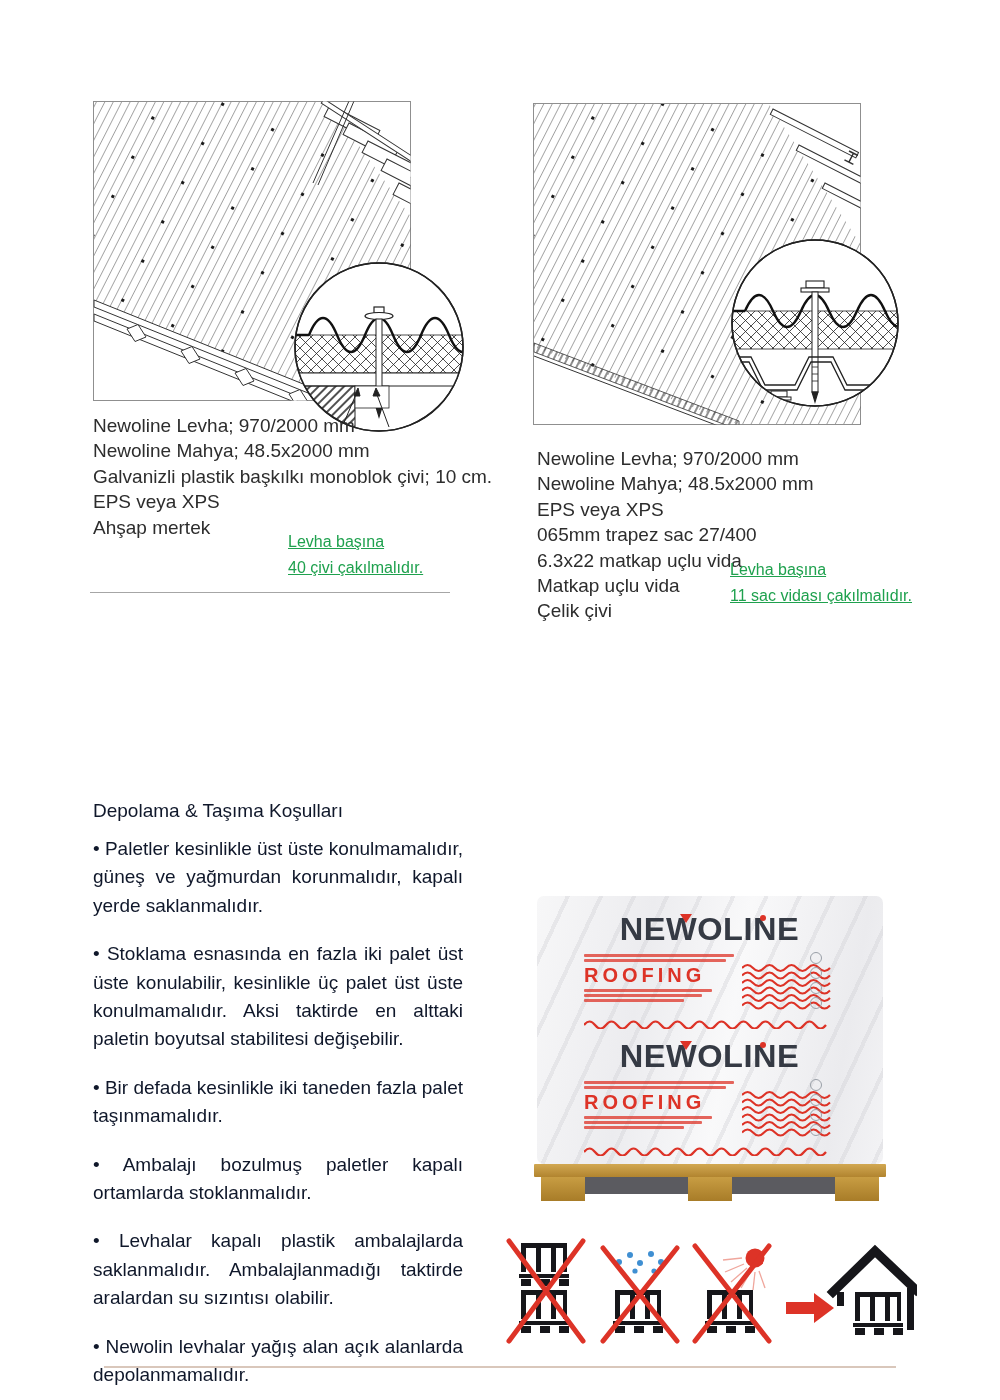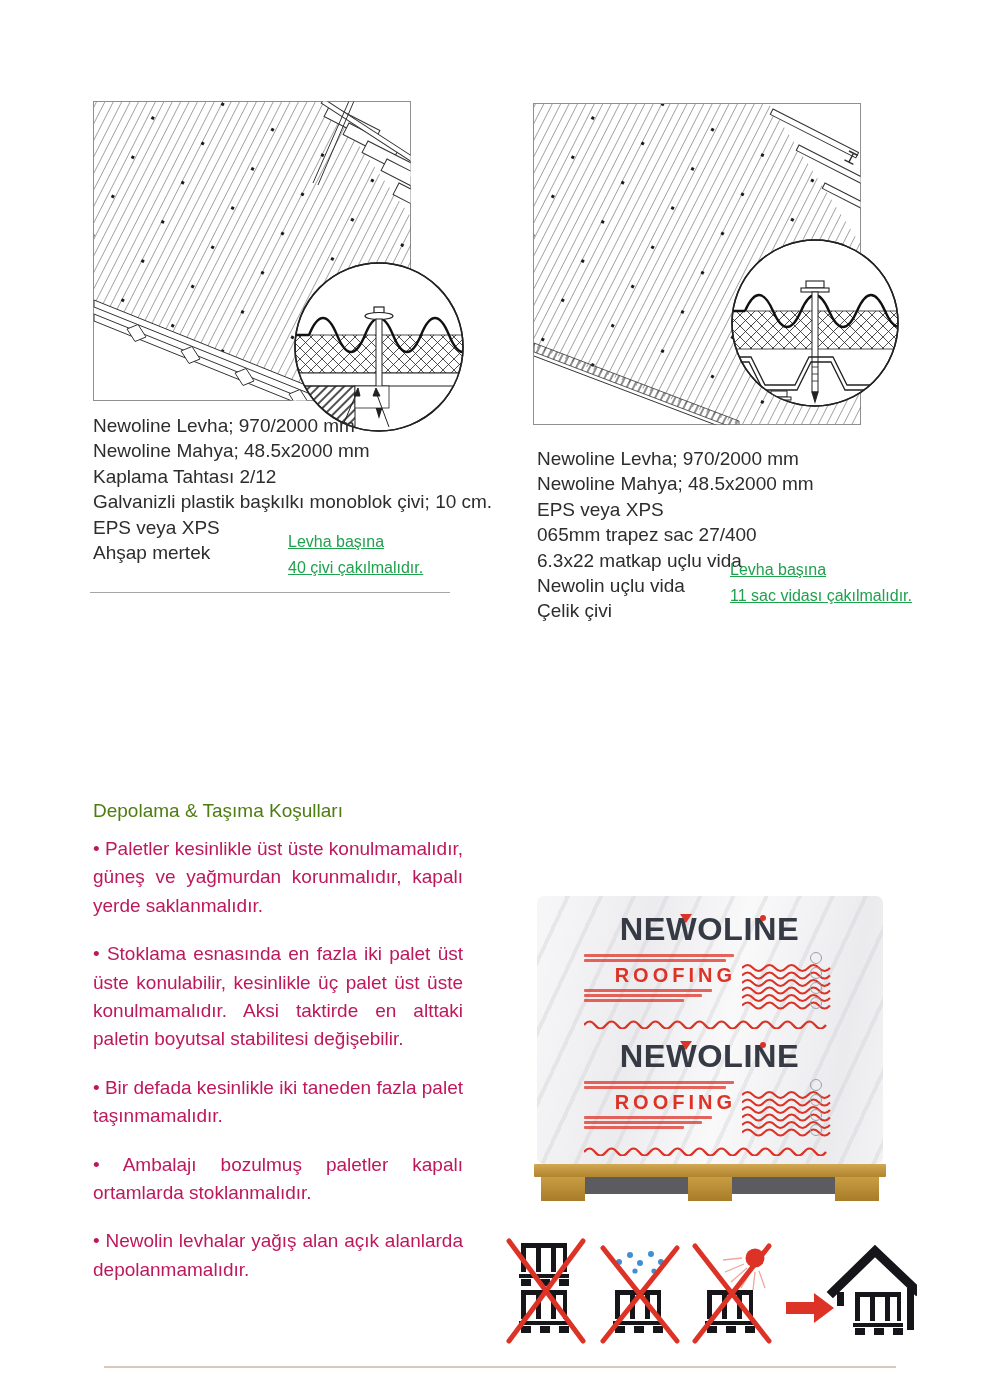--- a/index.html
+++ b/index.html
@@ -15,39 +15,39 @@
   .spec{position:absolute;font-size:19px;line-height:25.4px;color:#2d2d2d;white-space:nowrap;}
   .spec-left{left:93px;top:413px;}
   .spec-right{left:537px;top:446px;}
   .note{position:absolute;font-size:16px;line-height:25.5px;color:#1fa14e;white-space:nowrap;text-decoration:underline;}
   .note-left{left:288px;top:529px;}
   .note-right{left:730px;top:557px;}
   .divider-left{position:absolute;left:90px;top:592px;width:360px;height:1px;background:#a6a6a6;}
 
   
   .storage{position:absolute;left:93px;top:800px;width:370px;}
-  .storage h2{font-size:19px;font-weight:normal;margin:0 0 13px 0;color:#4d7c0f;}
-  .storage p{font-size:19px;line-height:28.4px;margin:0 0 20px 0;text-align:justify;color:#be185d;}
+  .storage h2{font-size:19px;font-weight:normal;margin:0 0 13px 0;color:#0f172a;}
+  .storage p{font-size:19px;line-height:28.4px;margin:0 0 20px 0;text-align:justify;color:#0f172a;}
   .storage p:last-child{margin-bottom:0;}
 
   
   .pallet-photo{position:absolute;left:503px;top:878px;width:414px;height:340px;}
   .wrap{position:absolute;left:34px;top:18px;width:346px;height:268px;overflow:hidden;
         border-radius:7px;
         background:
           repeating-linear-gradient(115deg, rgba(255,255,255,0) 0 26px, rgba(205,205,210,.35) 26px 30px),
           linear-gradient(100deg,#f7f7f8 0%,#ececef 30%,#f9f9fa 55%,#ebebee 85%,#f3f3f5 100%);}
   .label{width:252px;margin:0 auto;}
   .label.first{margin-top:16px;}
   .brand-wrap{position:relative;display:block;text-align:center;height:36px;}
   .brand-text{font-weight:bold;font-size:31px;letter-spacing:.5px;color:#353a44;display:inline-block;transform:scaleX(1.05);}
   .brand-tri{position:absolute;left:96px;top:2px;width:0;height:0;
              border-left:6px solid transparent;border-right:6px solid transparent;border-top:9px solid #dd3327;}
   .brand-dot{position:absolute;left:176px;top:3px;width:6px;height:6px;border-radius:50%;background:#dd3327;}
-  .roofing-block{position:relative;margin-top:4px;height:64px;text-align:right;}
+  .roofing-block{position:relative;margin-top:4px;height:64px;}
   .strip{height:3px;background:#dd3327;opacity:.75;margin:2px 0;border-radius:1px;}
   .roofing-left{position:absolute;left:0;top:0;width:152px;}
   .roofing-word{color:#dd3327;font-weight:bold;font-size:20px;letter-spacing:4px;margin:2px 0 1px 0;}
   .waves-block{position:absolute;left:158px;top:12px;}
   .label-circles{position:absolute;right:0;top:0;width:26px;display:flex;flex-wrap:wrap;gap:3px;}
   .label-circles span{width:10px;height:10px;border:1px solid #9aa0a8;border-radius:50%;display:block;}
   .label-wave{display:block;margin-top:3px;}
   .wood-plank{position:absolute;left:31px;top:286px;width:352px;height:13px;
               background:linear-gradient(#d2a852,#b1842f);border-radius:1px;}
   .wood-shadow{position:absolute;left:52px;top:299px;width:310px;height:17px;background:#5b5b60;}
@@ -213,51 +213,51 @@
 
       <line x1="196" y1="312" x2="372" y2="312" stroke="#222" stroke-width="1.2"></line>
       <line x1="196" y1="333" x2="372" y2="333" stroke="#222" stroke-width="1.2"></line>
     </g>
     <circle cx="284" cy="228" r="83" fill="none" stroke="#222" stroke-width="1.5"></circle>
   </svg>
 
   <div class="spec spec-left">
     <div>Newoline Levha; 970/2000 mm</div>
     <div>Newoline Mahya; 48.5x2000 mm</div>
-    <div>Kaplama Tahtası 2/12</div>
     <div>Galvanizli plastik başkılkı monoblok çivi; 10 cm.</div>
     <div>EPS veya XPS</div>
     <div>Ahşap mertek</div>
   </div>
   <div class="note note-left">
     <div>Levha başına</div>
     <div>40 çivi çakılmalıdır.</div>
   </div>
   <div class="divider-left"></div>
 
   <div class="spec spec-right">
     <div>Newoline Levha; 970/2000 mm</div>
     <div>Newoline Mahya; 48.5x2000 mm</div>
     <div>EPS veya XPS</div>
     <div>065mm trapez sac 27/400</div>
     <div>6.3x22 matkap uçlu vida</div>
-    <div>Newolin uçlu vida</div>
+    <div>Matkap uçlu vida</div>
     <div>Çelik çivi</div>
   </div>
   <div class="note note-right">
     <div>Levha başına</div>
     <div>11 sac vidası çakılmalıdır.</div>
   </div>
 
   <div class="storage">
     <h2>Depolama &amp; Taşıma Koşulları</h2>
     <p>• Paletler kesinlikle üst üste konulmamalıdır, güneş ve yağmurdan korunmalıdır, kapalı yerde saklanmalıdır.</p>
     <p>• Stoklama esnasında en fazla iki palet üst üste konulabilir, kesinlikle üç palet üst üste konulmamalıdır. Aksi taktirde en alttaki paletin boyutsal stabilitesi değişebilir.</p>
     <p>• Bir defada kesinlikle iki taneden fazla palet taşınmamalıdır.</p>
     <p>• Ambalajı bozulmuş paletler kapalı ortamlarda stoklanmalıdır.</p>
+    <p>• Levhalar kapalı plastik ambalajlarda saklanmalıdır. Ambalajlanmadığı taktirde aralardan su sızıntısı olabilir.</p>
     <p>• Newolin levhalar yağış alan açık alanlarda depolanmamalıdır.</p>
 
   </div>
 
   <div class="pallet-photo">
     <div class="wrap">
 
       <div class="label first">
         <div class="brand-wrap">
           <span class="brand-text">NEWOLINE</span>

